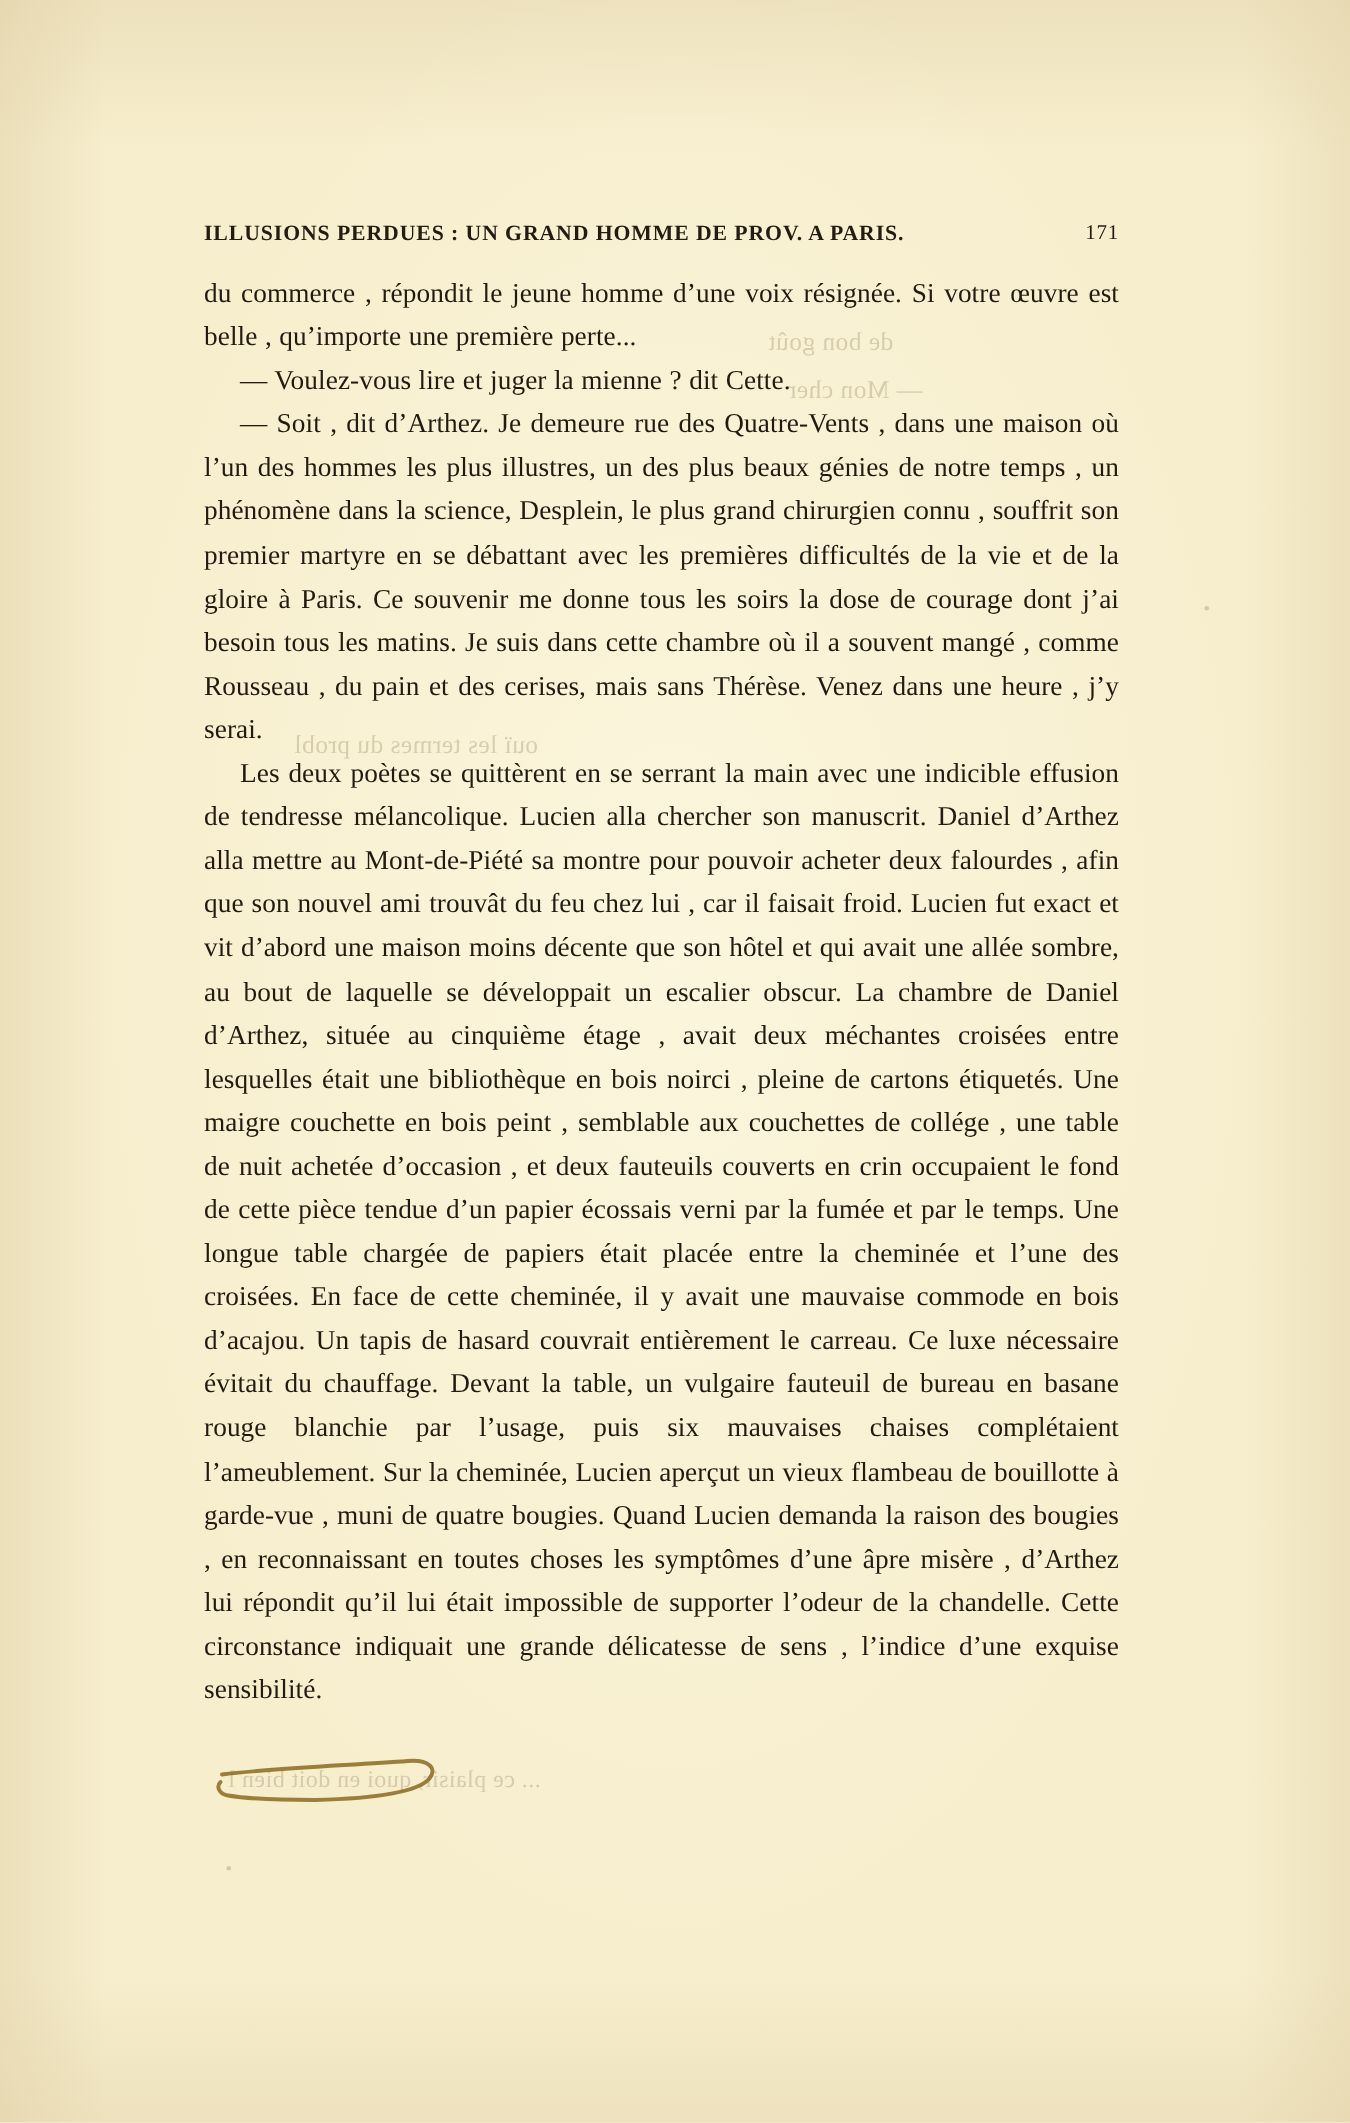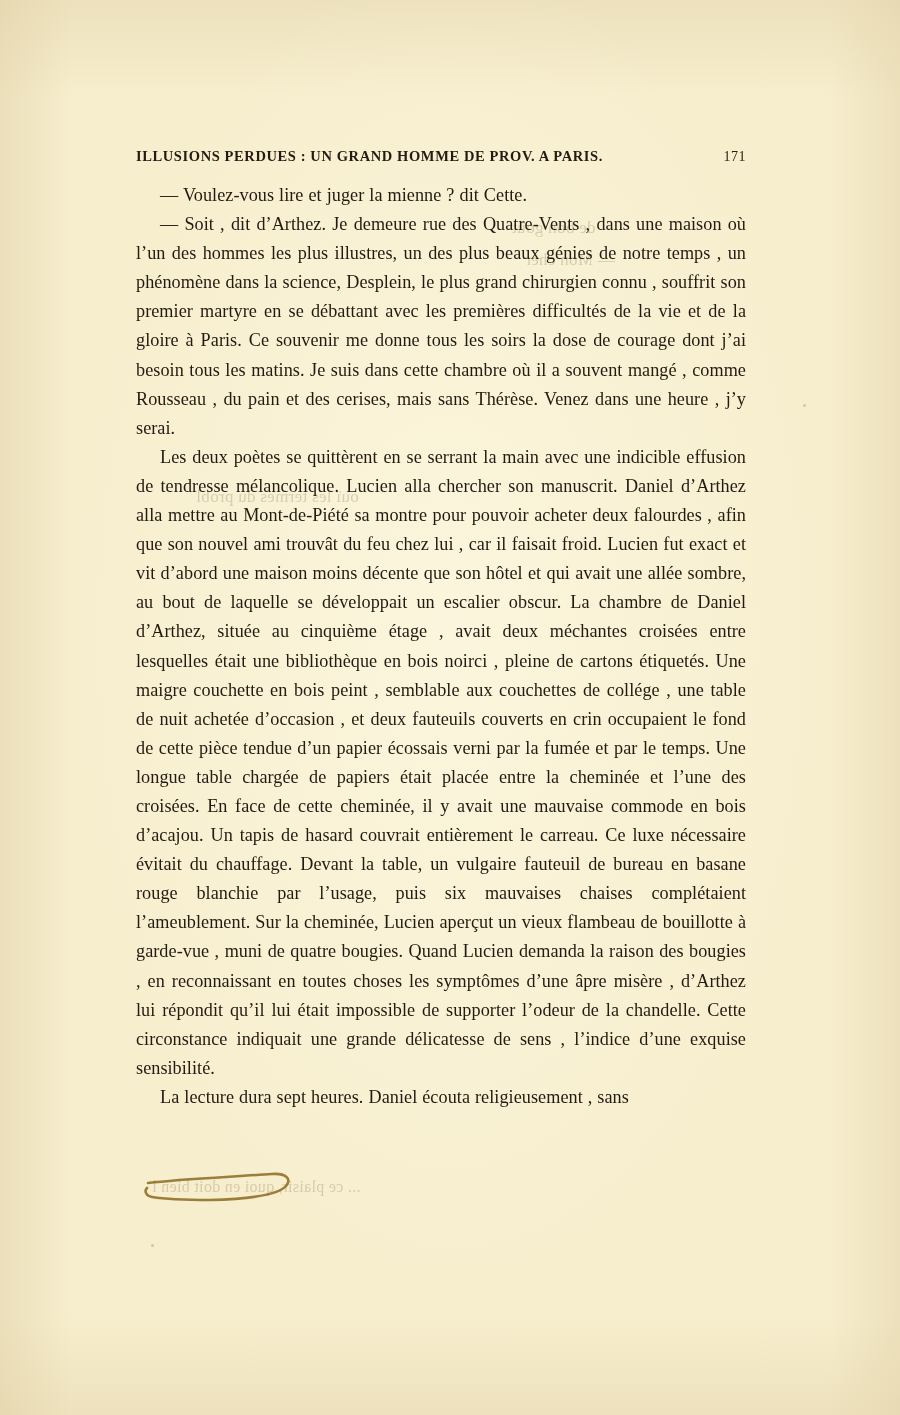--- a/index.html
+++ b/index.html
@@ -37,21 +37,21 @@
   }
   .running-head {
     font-family: "Liberation Serif", serif;
     font-size: 14.5px;
     font-weight: bold;
     letter-spacing: 0.6px;
     color: #241c12;
     white-space: nowrap;
     margin-bottom: 16px;
     display: flex;
-    align-items: center;
+    align-items: flex-start;
   }
   .running-head .rh-title {
     flex: 1;
   }
   .running-head .rh-folio {
     font-size: 14px;
     font-weight: normal;
     letter-spacing: 0.5px;
     padding-left: 6px;
   }
@@ -112,24 +112,24 @@
   <div class="bleed bleed-4">... ce plaisir, quoi en doit bien l</div>
 
   <div class="text-block">
 
     <div class="running-head">
       <span class="rh-title">ILLUSIONS PERDUES : UN GRAND HOMME DE PROV. A PARIS.</span>
       <span class="rh-folio">171</span>
     </div>
 
     <div class="body-text">
+      <p>du commerce , répondit le jeune homme d’une voix résignée. Si votre œuvre est belle , qu’importe une première perte...</p>
       <p class="indent">— Voulez-vous lire et juger la mienne ? dit Cette.</p>
       <p class="indent">— Soit , dit d’Arthez. Je demeure rue des Quatre-Vents , dans une maison où l’un des hommes les plus illustres, un des plus beaux génies de notre temps , un phénomène dans la science, Desplein, le plus grand chirurgien connu , souffrit son premier martyre en se débattant avec les premières difficultés de la vie et de la gloire à Paris. Ce souvenir me donne tous les soirs la dose de courage dont j’ai besoin tous les matins. Je suis dans cette chambre où il a souvent mangé , comme Rousseau , du pain et des cerises, mais sans Thérèse. Venez dans une heure , j’y serai.</p>
       <p class="indent">Les deux poètes se quittèrent en se serrant la main avec une indicible effusion de tendresse mélancolique. Lucien alla chercher son manuscrit. Daniel d’Arthez alla mettre au Mont-de-Piété sa montre pour pouvoir acheter deux falourdes , afin que son nouvel ami trouvât du feu chez lui , car il faisait froid. Lucien fut exact et vit d’abord une maison moins décente que son hôtel et qui avait une allée sombre, au bout de laquelle se développait un escalier obscur. La chambre de Daniel d’Arthez, située au cinquième étage , avait deux méchantes croisées entre lesquelles était une bibliothèque en bois noirci , pleine de cartons étiquetés. Une maigre couchette en bois peint , semblable aux couchettes de collége , une table de nuit achetée d’occasion , et deux fauteuils couverts en crin occupaient le fond de cette pièce tendue d’un papier écossais verni par la fumée et par le temps. Une longue table chargée de papiers était placée entre la cheminée et l’une des croisées. En face de cette cheminée, il y avait une mauvaise commode en bois d’acajou. Un tapis de hasard couvrait entièrement le carreau. Ce luxe nécessaire évitait du chauffage. Devant la table, un vulgaire fauteuil de bureau en basane rouge blanchie par l’usage, puis six mauvaises chaises complétaient l’ameublement. Sur la cheminée, Lucien aperçut un vieux flambeau de bouillotte à garde-vue , muni de quatre bougies. Quand Lucien demanda la raison des bougies , en reconnaissant en toutes choses les symptômes d’une âpre misère , d’Arthez lui répondit qu’il lui était impossible de supporter l’odeur de la chandelle. Cette circonstance indiquait une grande délicatesse de sens , l’indice d’une exquise sensibilité.</p>
-      <p class="indent">La lecture dura sept heures. Daniel écouta religieusement , sans</p>
     </div>
 
   </div>
 
   <svg class="annotation" viewBox="0 0 180 80" xmlns="http://www.w3.org/2000/svg">
     <path d="M8,28 C40,24 90,22 132,19 C146,18 152,24 146,31 C138,40 110,44 70,45 C46,45 24,44 12,42 C6,41 4,36 7,33" fill="none" stroke="#8a6a1e" stroke-width="2.6" stroke-linecap="round" stroke-linejoin="round" opacity="0.85"></path>
   </svg>
 
   <div class="speck" style="left:803px; top:404px; width:3px; height:3px;"></div>
   <div class="speck" style="left:151px; top:1244px; width:3px; height:3px;"></div>

